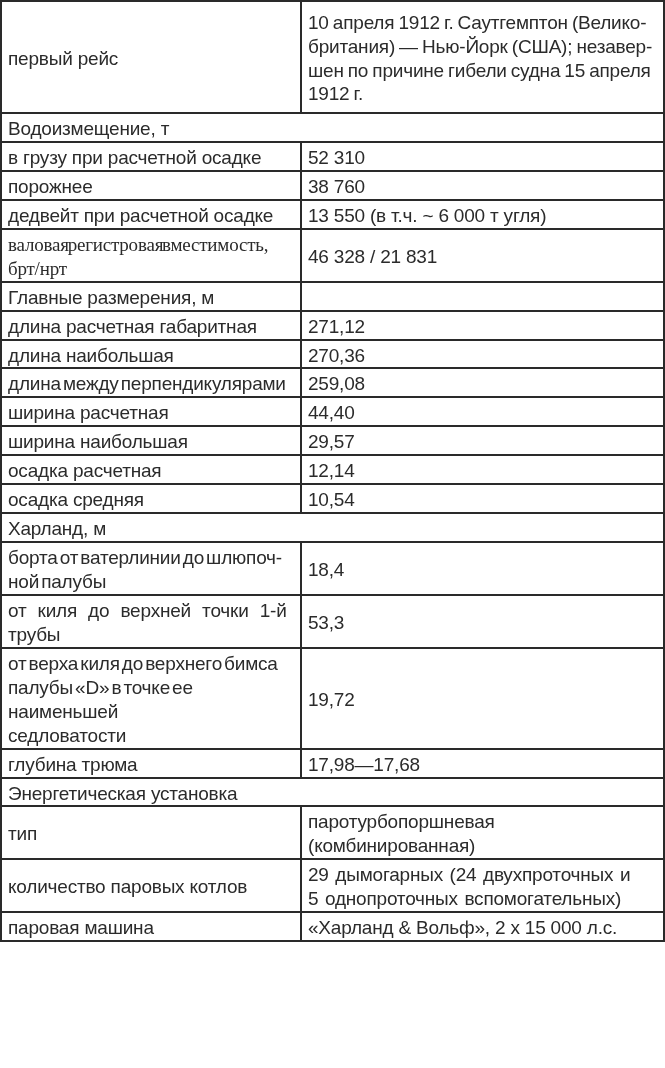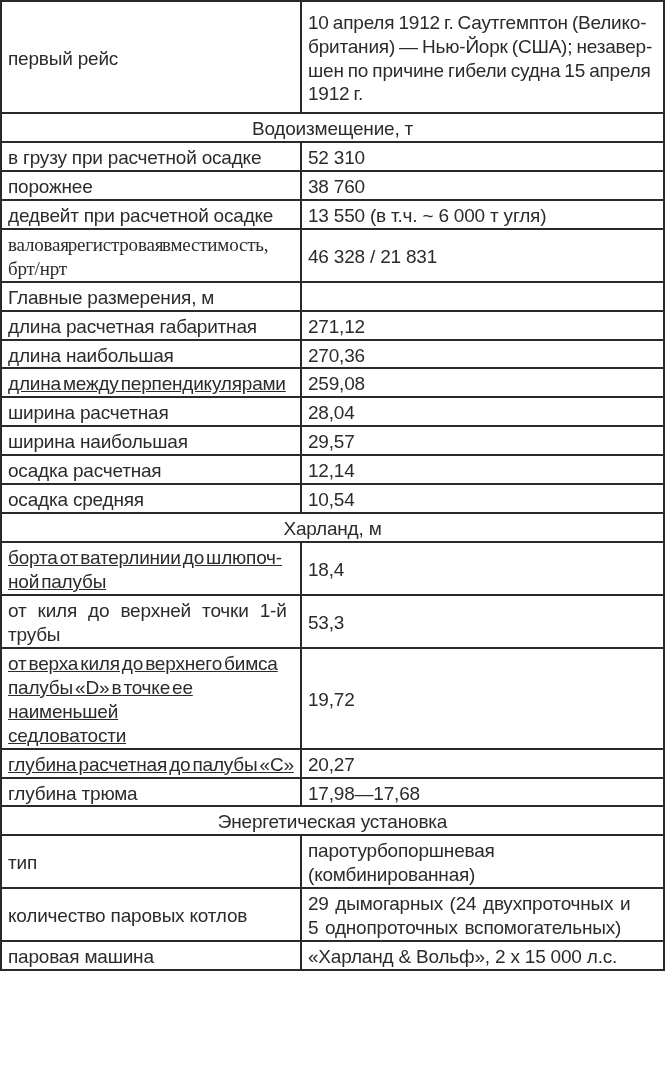--- a/index.html
+++ b/index.html
@@ -29,27 +29,27 @@
     padding: 3px 6px 0 6px;
     box-sizing: border-box;
     letter-spacing: -0.2px;
     overflow: hidden;
   }
   td.label-cell, td.value-cell {
     white-space: pre-line;
     text-align: left;
   }
   td.section-cell {
-    text-align: center;
+    text-align: left;
     padding-top: 5px;
     padding-bottom: 6px;
   }
   
   .squeeze { word-spacing: -0.30em; letter-spacing: -0.4px; font-family: Liberation Serif, serif; }
-  .tight   { word-spacing: -3px;  letter-spacing: -0.4px; text-decoration: underline; }
+  .tight   { word-spacing: -3px;  letter-spacing: -0.4px; }
   .tight-sm{ word-spacing: -1px; }
   .wide    { word-spacing: 6px; }
   .wide-sm { word-spacing: 1.5px; }
   tr.row-tall td { height: 112px; }
 </style>
 </head>
 <body>
 
 <div class="page">
   <table class="specs">
@@ -96,21 +96,21 @@
         <tr>
           <td class="label-cell">длина наибольшая</td>
           <td class="value-cell">270,36</td>
         </tr>
         <tr>
           <td class="label-cell tight">длина между перпендикулярами</td>
           <td class="value-cell">259,08</td>
         </tr>
         <tr>
           <td class="label-cell">ширина расчетная</td>
-          <td class="value-cell">28,04</td>
+          <td class="value-cell">44,40</td>
         </tr>
         <tr>
           <td class="label-cell">ширина наибольшая</td>
           <td class="value-cell">29,57</td>
         </tr>
         <tr>
           <td class="label-cell">осадка расчетная</td>
           <td class="value-cell">12,14</td>
         </tr>
         <tr>
@@ -130,24 +130,20 @@
 трубы</td>
           <td class="value-cell">53,3</td>
         </tr>
         <tr>
           <td class="label-cell tight">от верха киля до верхнего бимса
 палубы «D» в точке ее наименьшей
 седловатости</td>
           <td class="value-cell">19,72</td>
         </tr>
         <tr>
-          <td class="label-cell tight">глубина расчетная до палубы «С»</td>
-          <td class="value-cell">20,27</td>
-        </tr>
-        <tr>
           <td class="label-cell">глубина трюма</td>
           <td class="value-cell">17,98—17,68</td>
         </tr>
         <tr>
           <td colspan="2" class="section-cell">Энергетическая установка</td>
         </tr>
         <tr>
           <td class="label-cell">тип</td>
           <td class="value-cell">паротурбопоршневая
 (комбинированная)</td>

